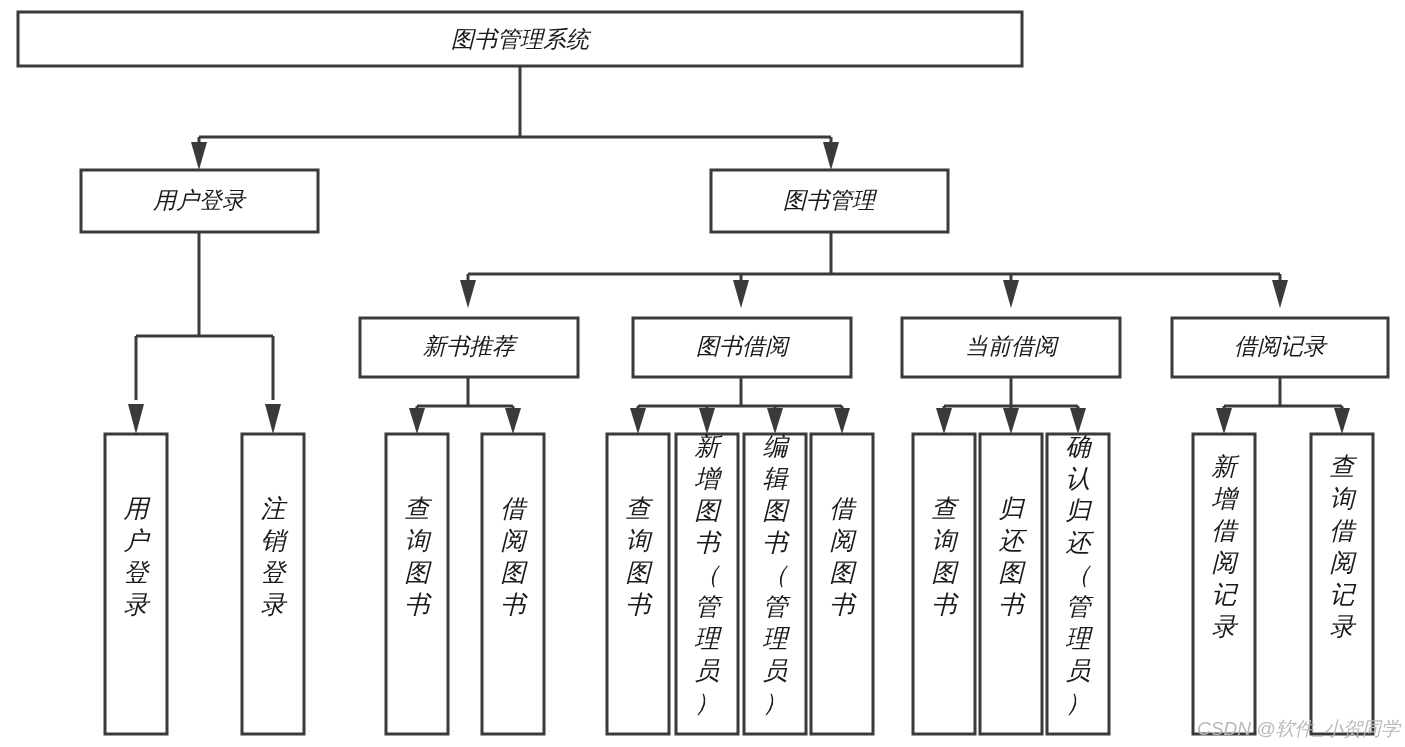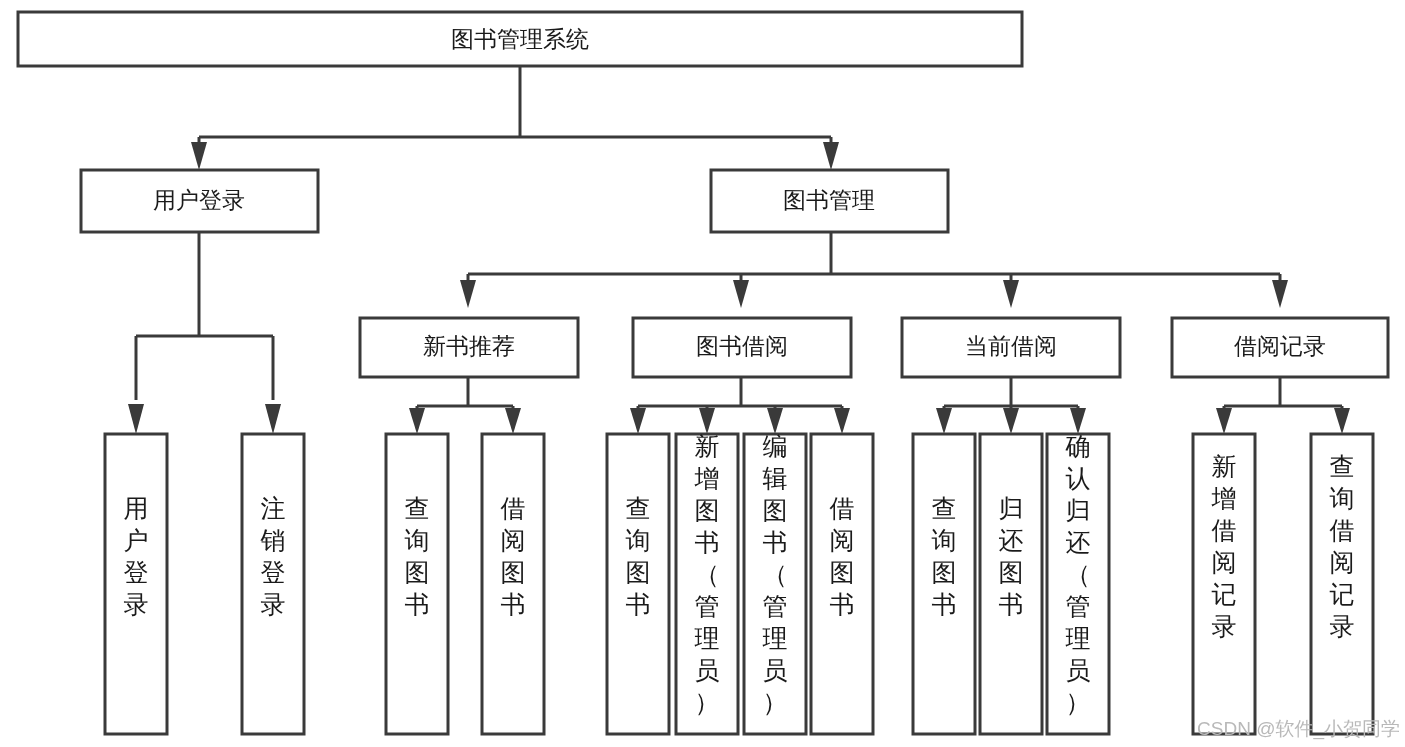--- a/index.html
+++ b/index.html
@@ -11,20 +11,21 @@
     width: 1405px;
     height: 747px;
     font-family: "Liberation Sans", "DejaVu Sans", sans-serif;
     overflow: hidden;
     position: relative;
   }
   #diagram-root {
     position: relative;
     width: 1332px;
     height: 747px;
+    font-style: italic;
   }
   svg.tree-canvas {
     position: absolute;
     top: 0;
     left: 0;
     width: 1405px;
     height: 747px;
     display: block;
   }
   .node-box {

